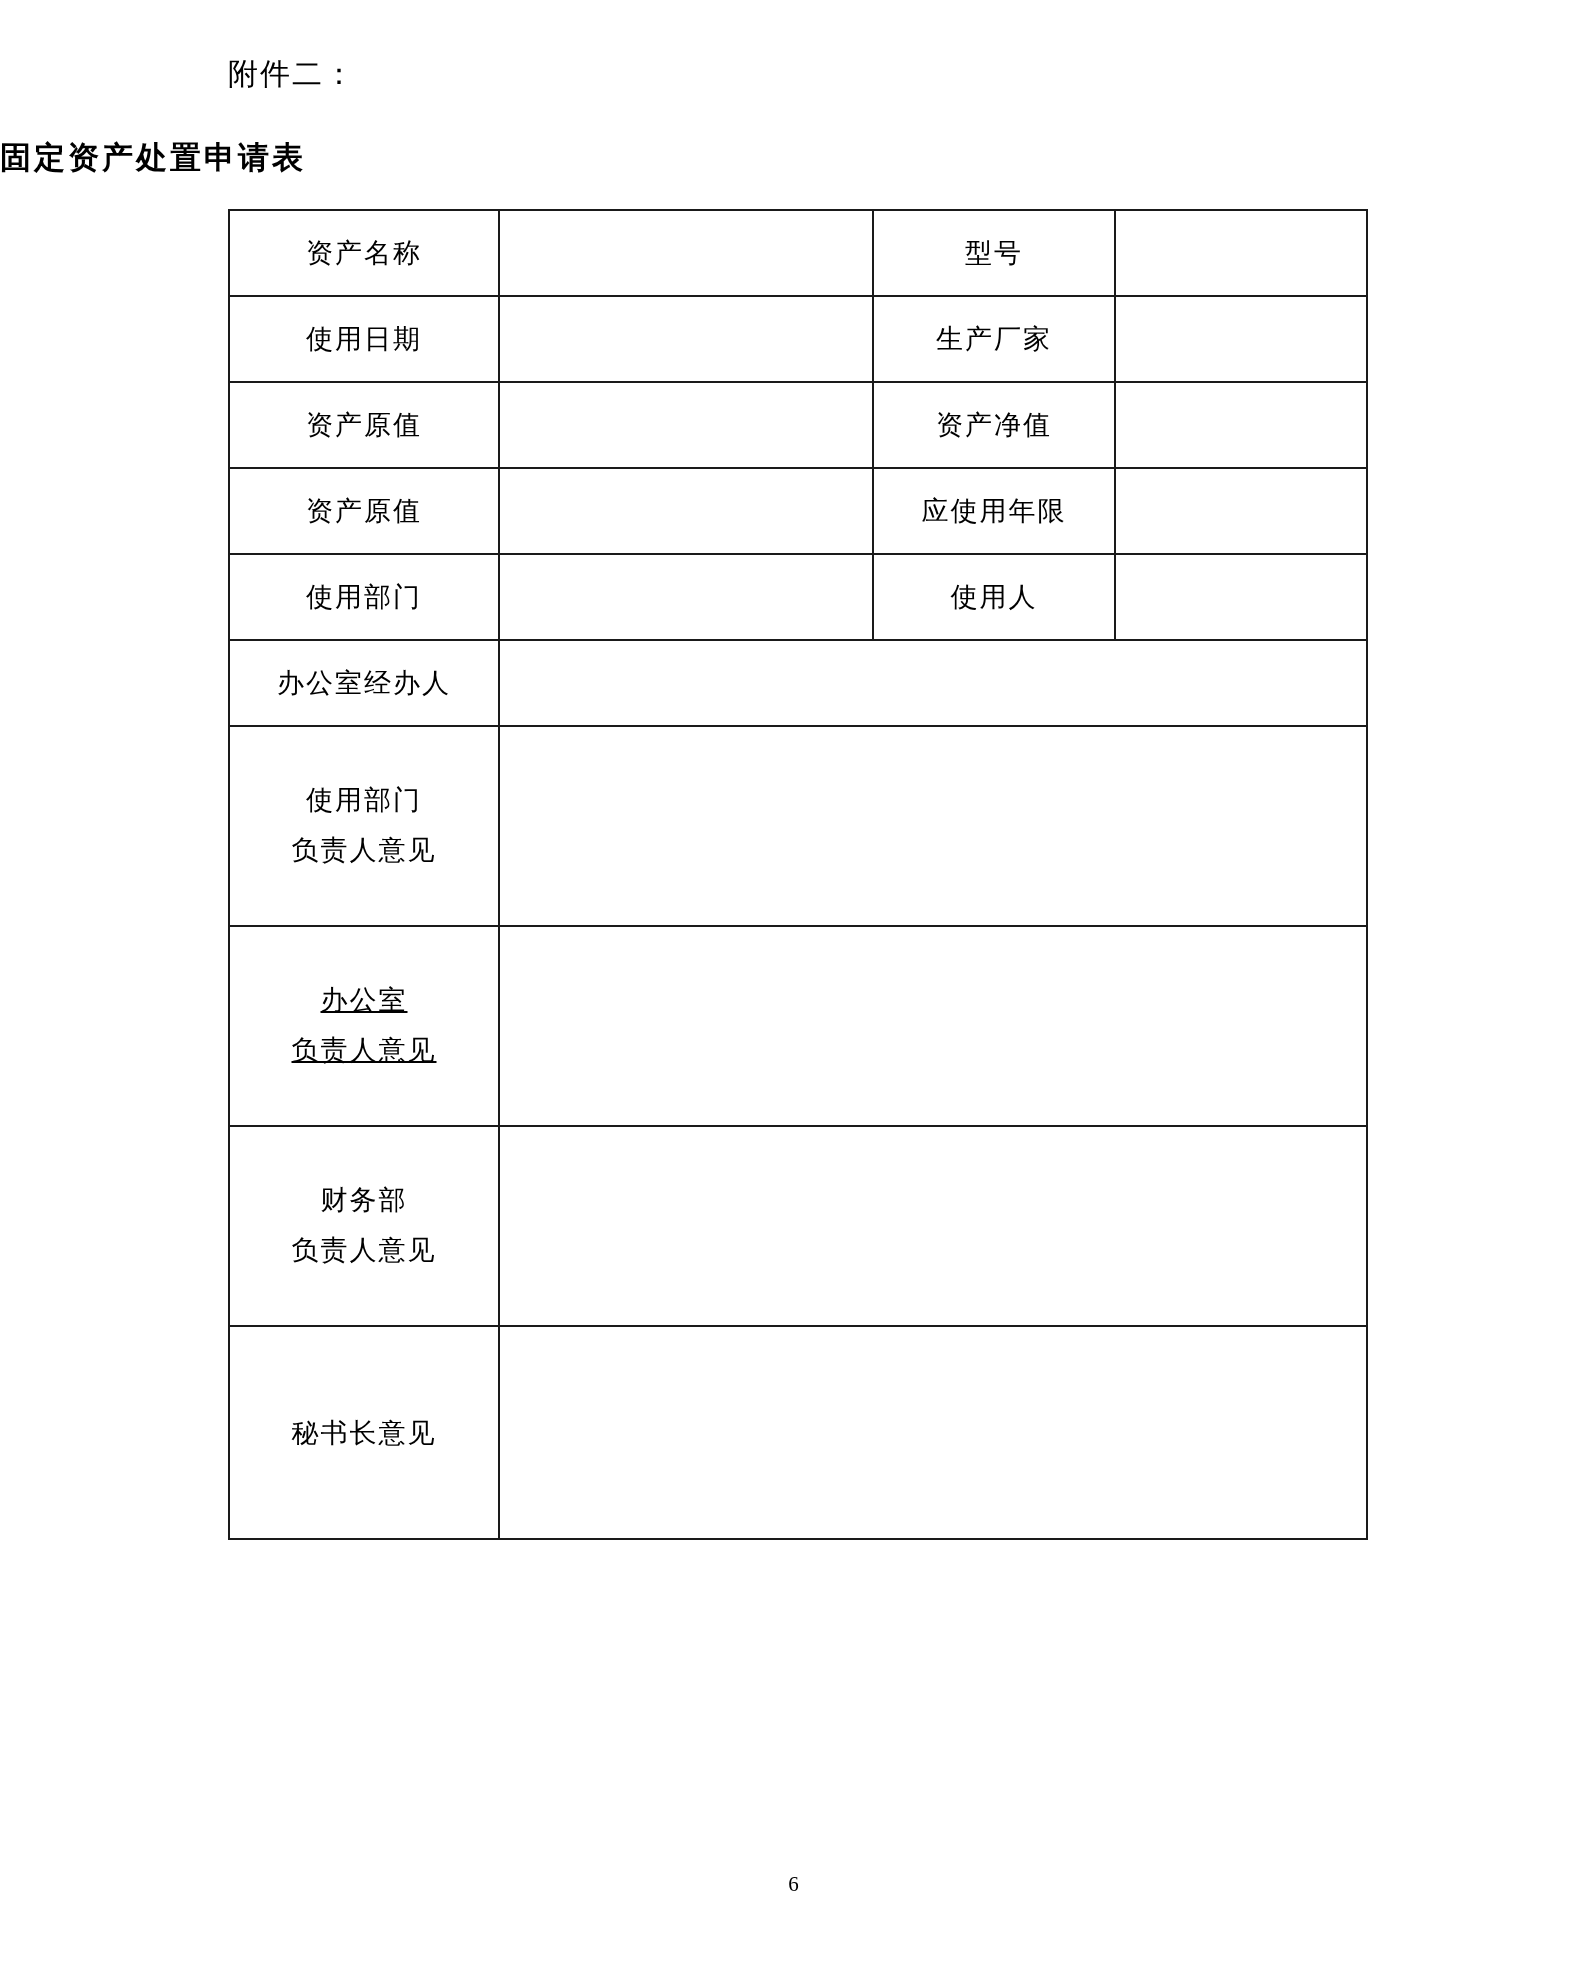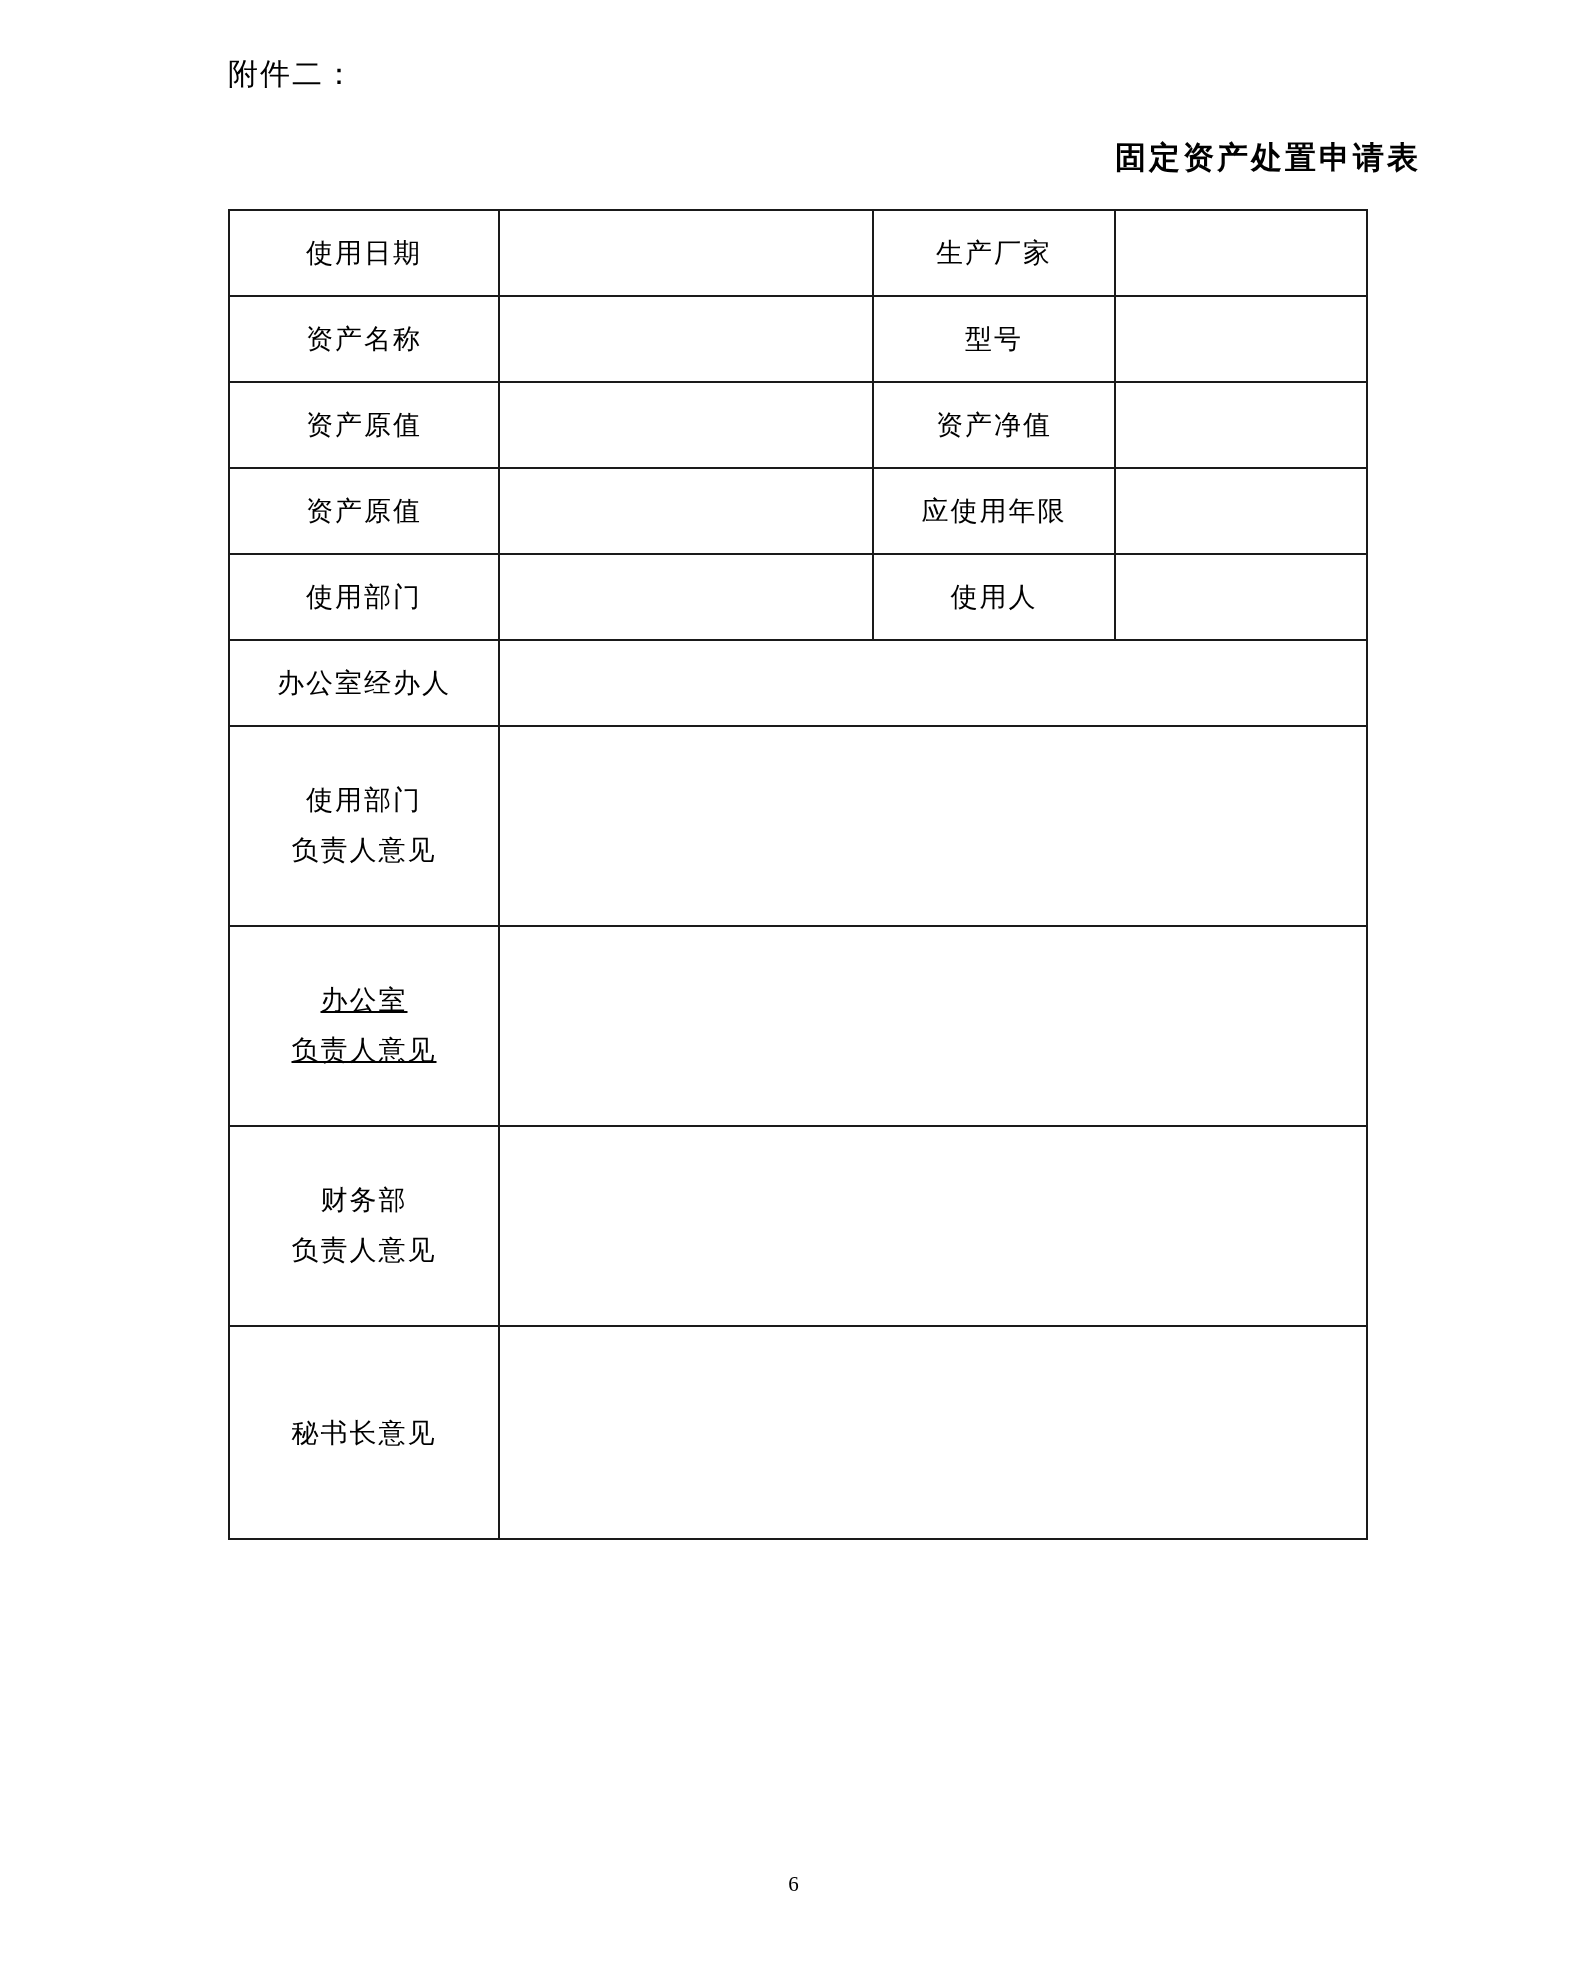--- a/index.html
+++ b/index.html
@@ -33,21 +33,21 @@
     font-weight: normal;
     letter-spacing: 2px;
     font-family: "Liberation Serif", "DejaVu Serif", serif;
   }
 
   .doc-title {
     position: absolute;
     left: 0;
     top: 137px;
     width: 1421px;
-    text-align: right;
+    text-align: left;
     font-size: 31px;
     font-weight: bold;
     letter-spacing: 3px;
   }
 
   .form-wrap {
     position: absolute;
     left: 228px;
     top: 209px;
     width: 1132px;
@@ -108,29 +108,29 @@
 <div class="page">
 
   <div class="attachment-label">附件二：</div>
 
   <div class="doc-title">固定资产处置申请表</div>
 
   <div class="form-wrap">
     <table class="form">
       <tbody>
         <tr class="row-h1">
+          <td class="label label-col">资产名称</td>
+          <td class="value val-col-1"></td>
+          <td class="label label-col-2">型号</td>
+          <td class="value val-col-2"></td>
+        </tr>
+        <tr class="row-h1">
           <td class="label label-col">使用日期</td>
           <td class="value val-col-1"></td>
           <td class="label label-col-2">生产厂家</td>
-          <td class="value val-col-2"></td>
-        </tr>
-        <tr class="row-h1">
-          <td class="label label-col">资产名称</td>
-          <td class="value val-col-1"></td>
-          <td class="label label-col-2">型号</td>
           <td class="value val-col-2"></td>
         </tr>
         <tr class="row-h1">
           <td class="label label-col">资产原值</td>
           <td class="value val-col-1"></td>
           <td class="label label-col-2">资产净值</td>
           <td class="value val-col-2"></td>
         </tr>
         <tr class="row-h1">
           <td class="label label-col">资产原值</td>

